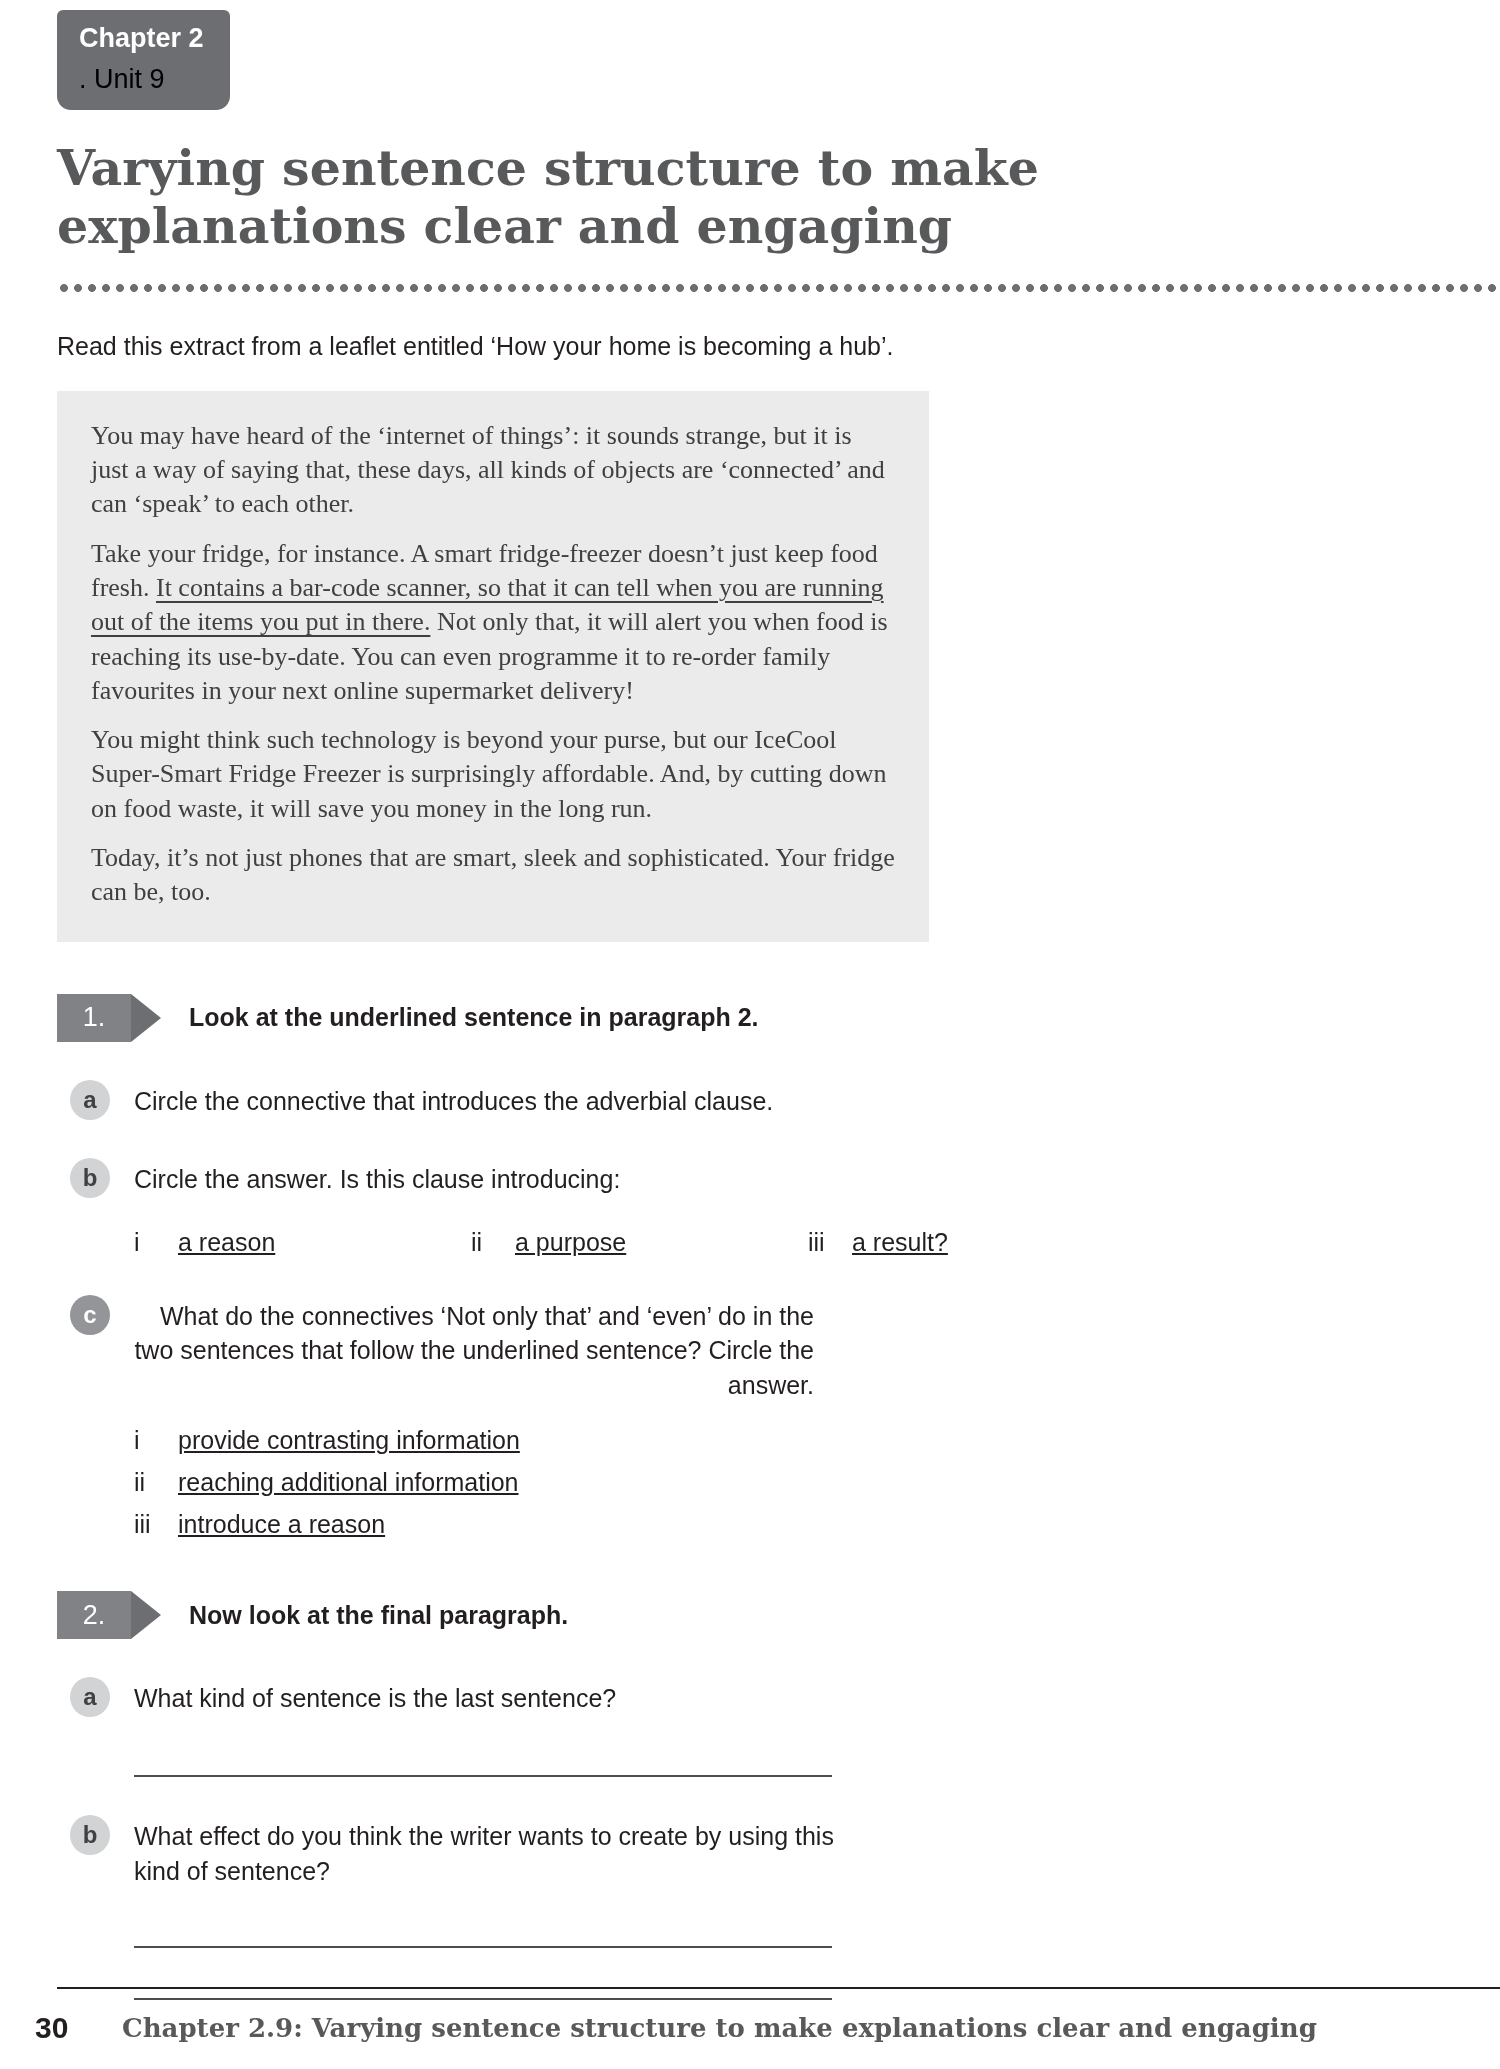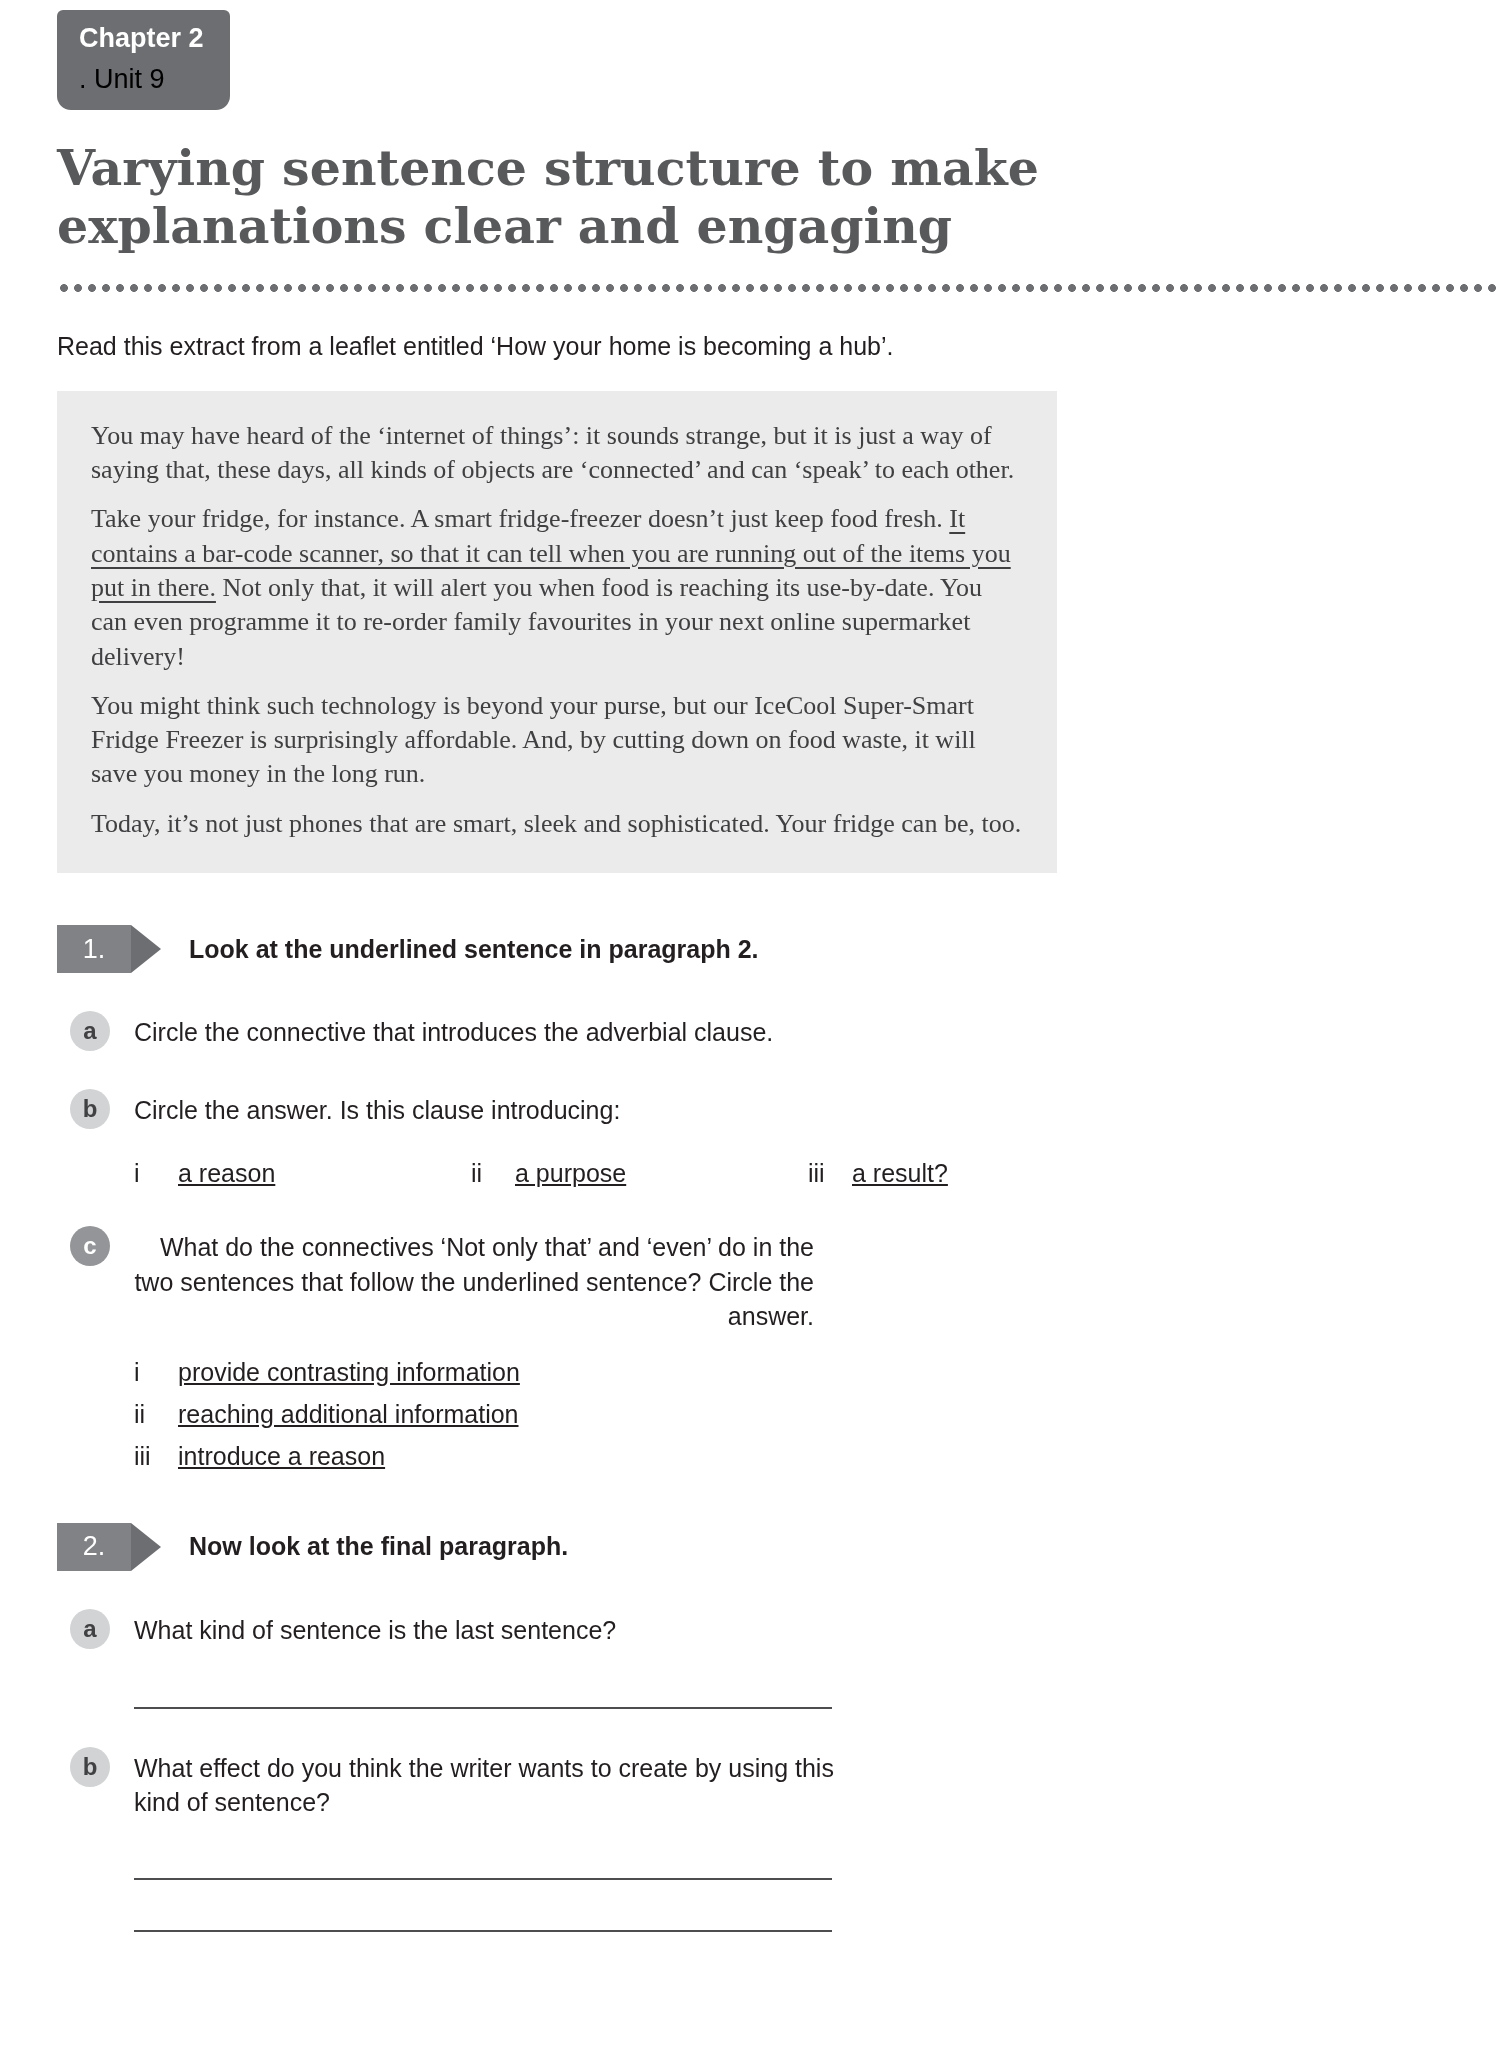--- a/index.html
+++ b/index.html
@@ -31,21 +31,21 @@
   
   .dotted-rule {
     margin:26px 0 0 57px; height:12px; width:calc(100% - 57px);
     background:radial-gradient(circle, #6d6e71 3.6px, transparent 4.2px) 0 0 / 14px 12px repeat-x;
   }
 
   .intro { margin:38px 0 0 57px; font-size:25px; color:#231f20; }
 
   
   .extract {
-    margin:30px 0 0 57px; width:1000px;
+    margin:30px 0 0 57px; width:872px;
     background:#ebebec; padding:28px 34px 32px 34px;
     font-family:"Liberation Serif", serif;
     font-size:26px; line-height:1.32; color:#404042;
   }
   .extract p + p { margin-top:15px; }
   .extract .underline {
     text-decoration:underline;
     text-decoration-thickness:2px;
     text-underline-offset:5px;
   }
@@ -199,14 +199,19 @@
 
   <div class="part">
     <span class="badge">b</span>
     <p class="part-text w700">What effect do you think the writer wants to create by using this kind of sentence?</p>
   </div>
 
   <div class="answer-line"></div>
   <div class="answer-line"></div>
 
   
+  <div class="footer">
+    <div class="footer-rule"></div>
+    <span class="page-num">30</span>
+    <span class="footer-text">Chapter 2.9: Varying sentence structure to make explanations clear and engaging</span>
+  </div>
 
 </div>
 
 </body></html>

